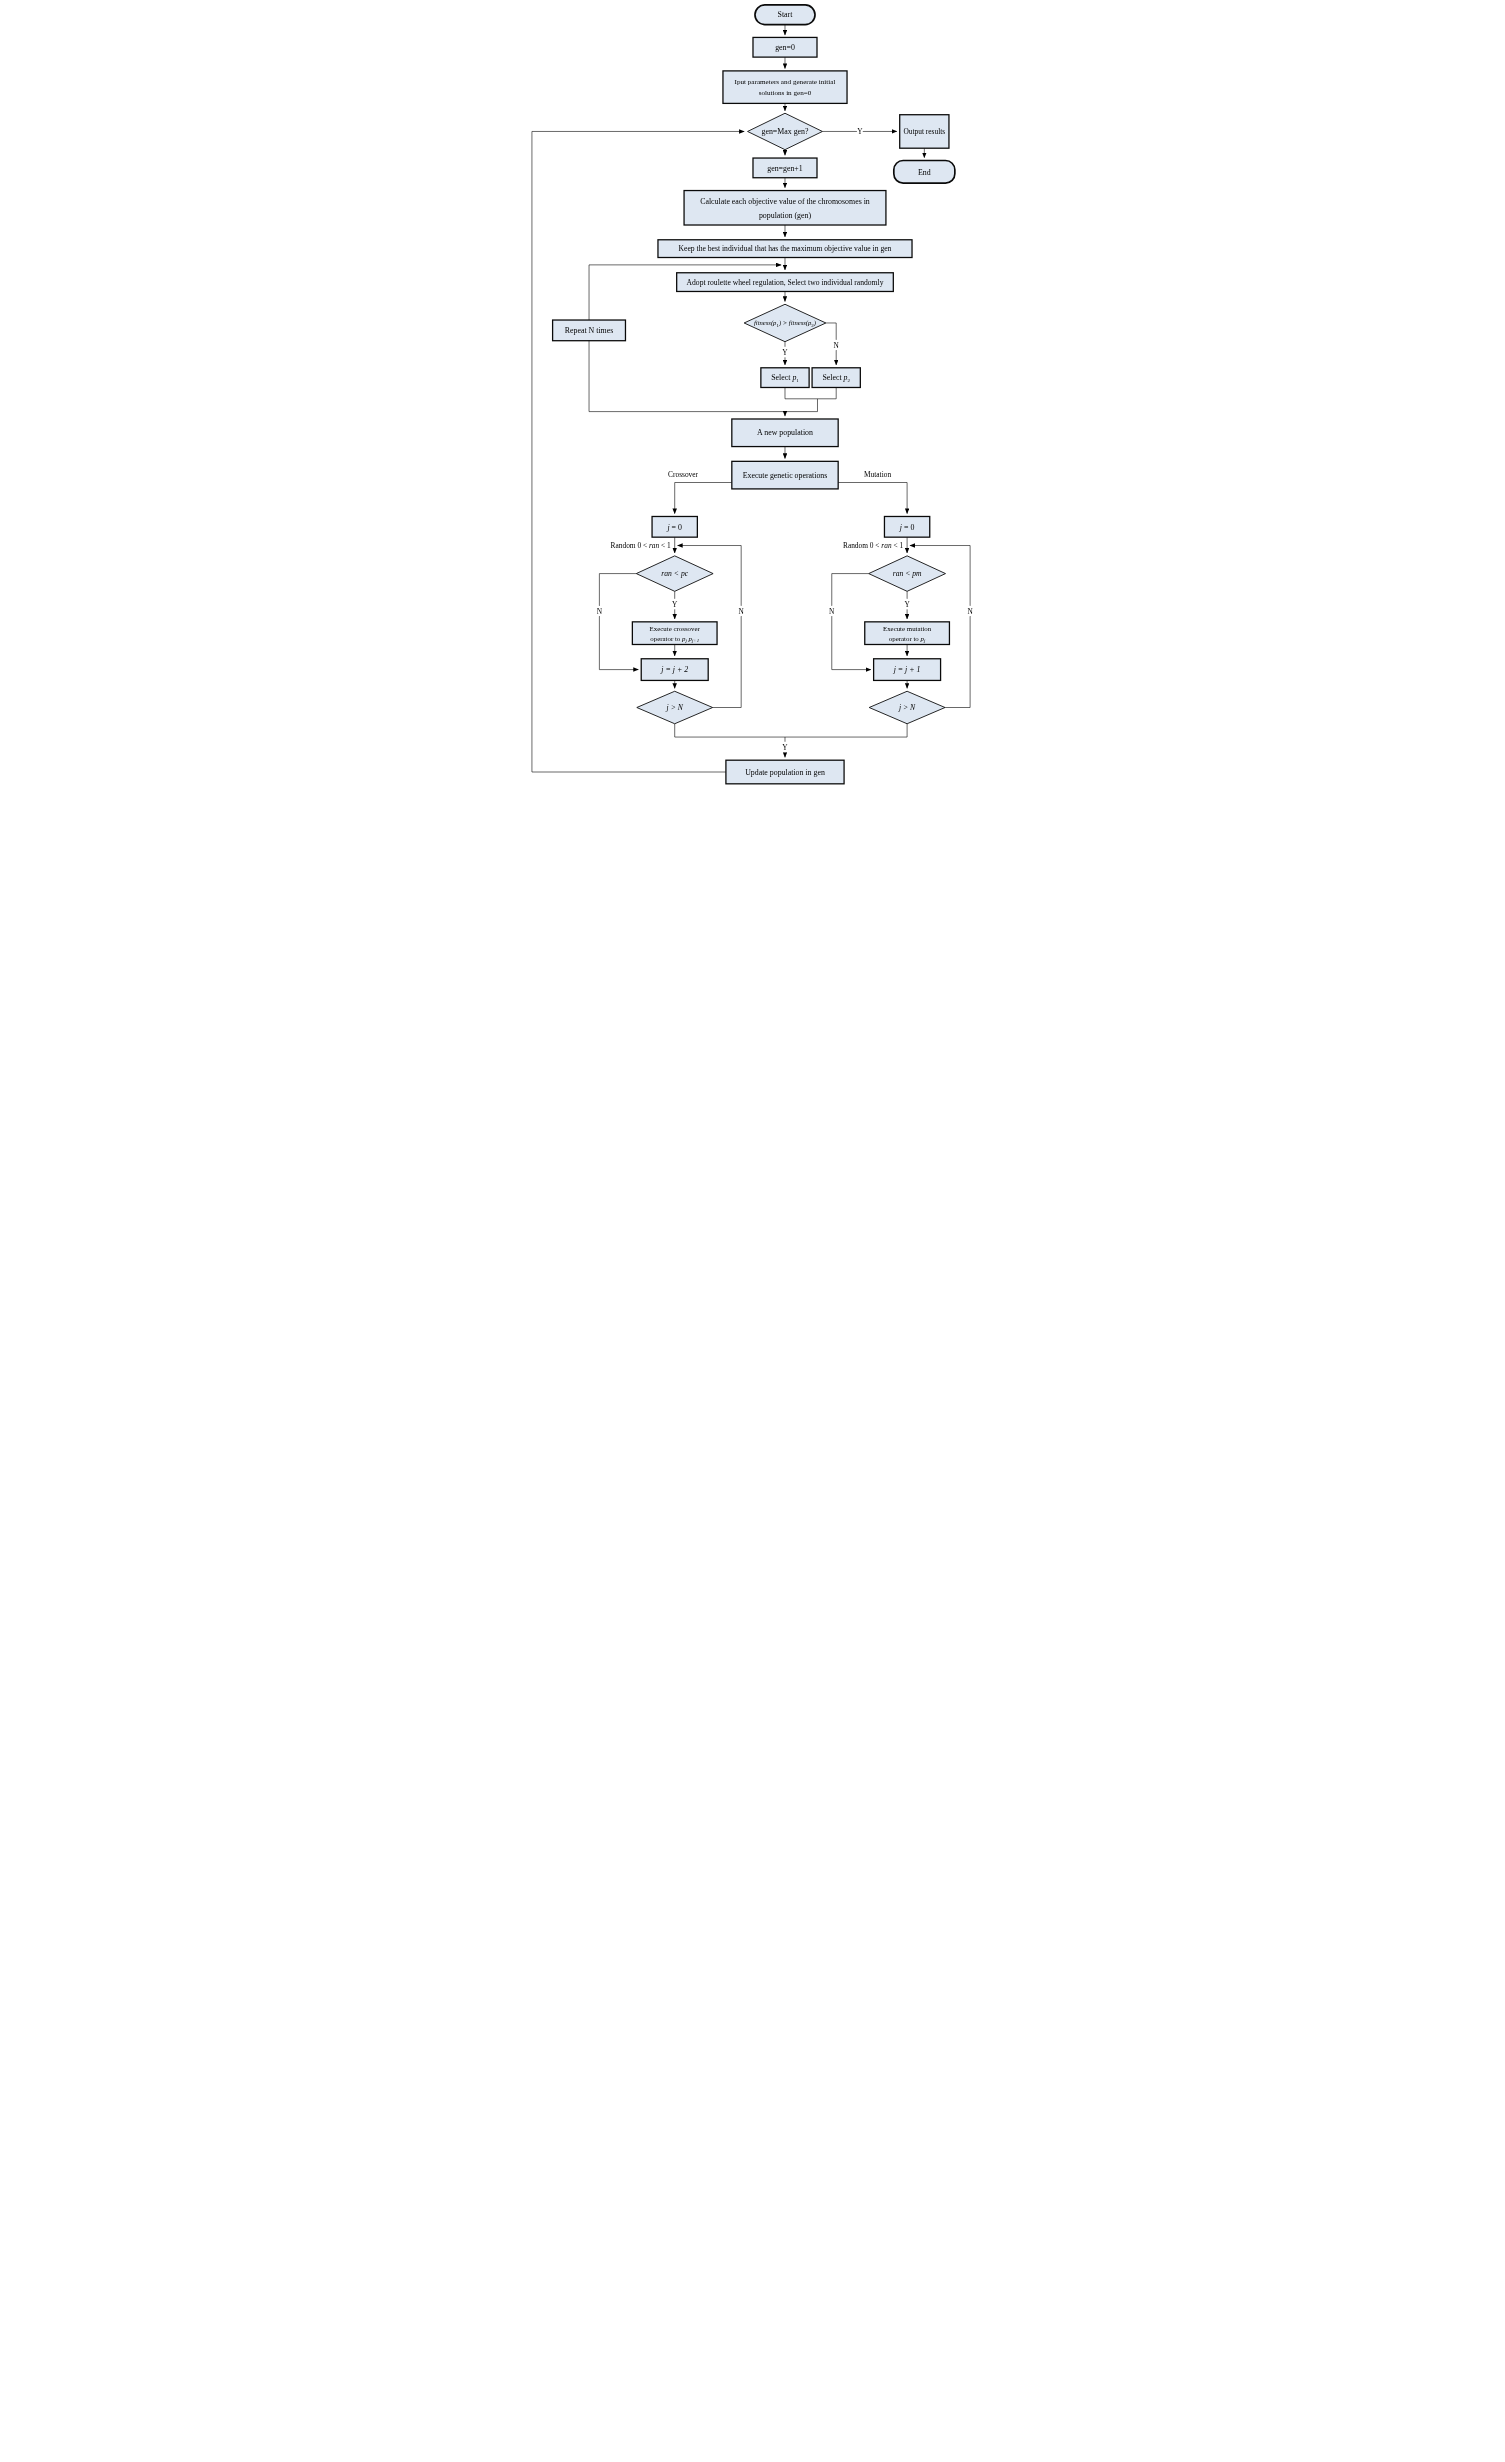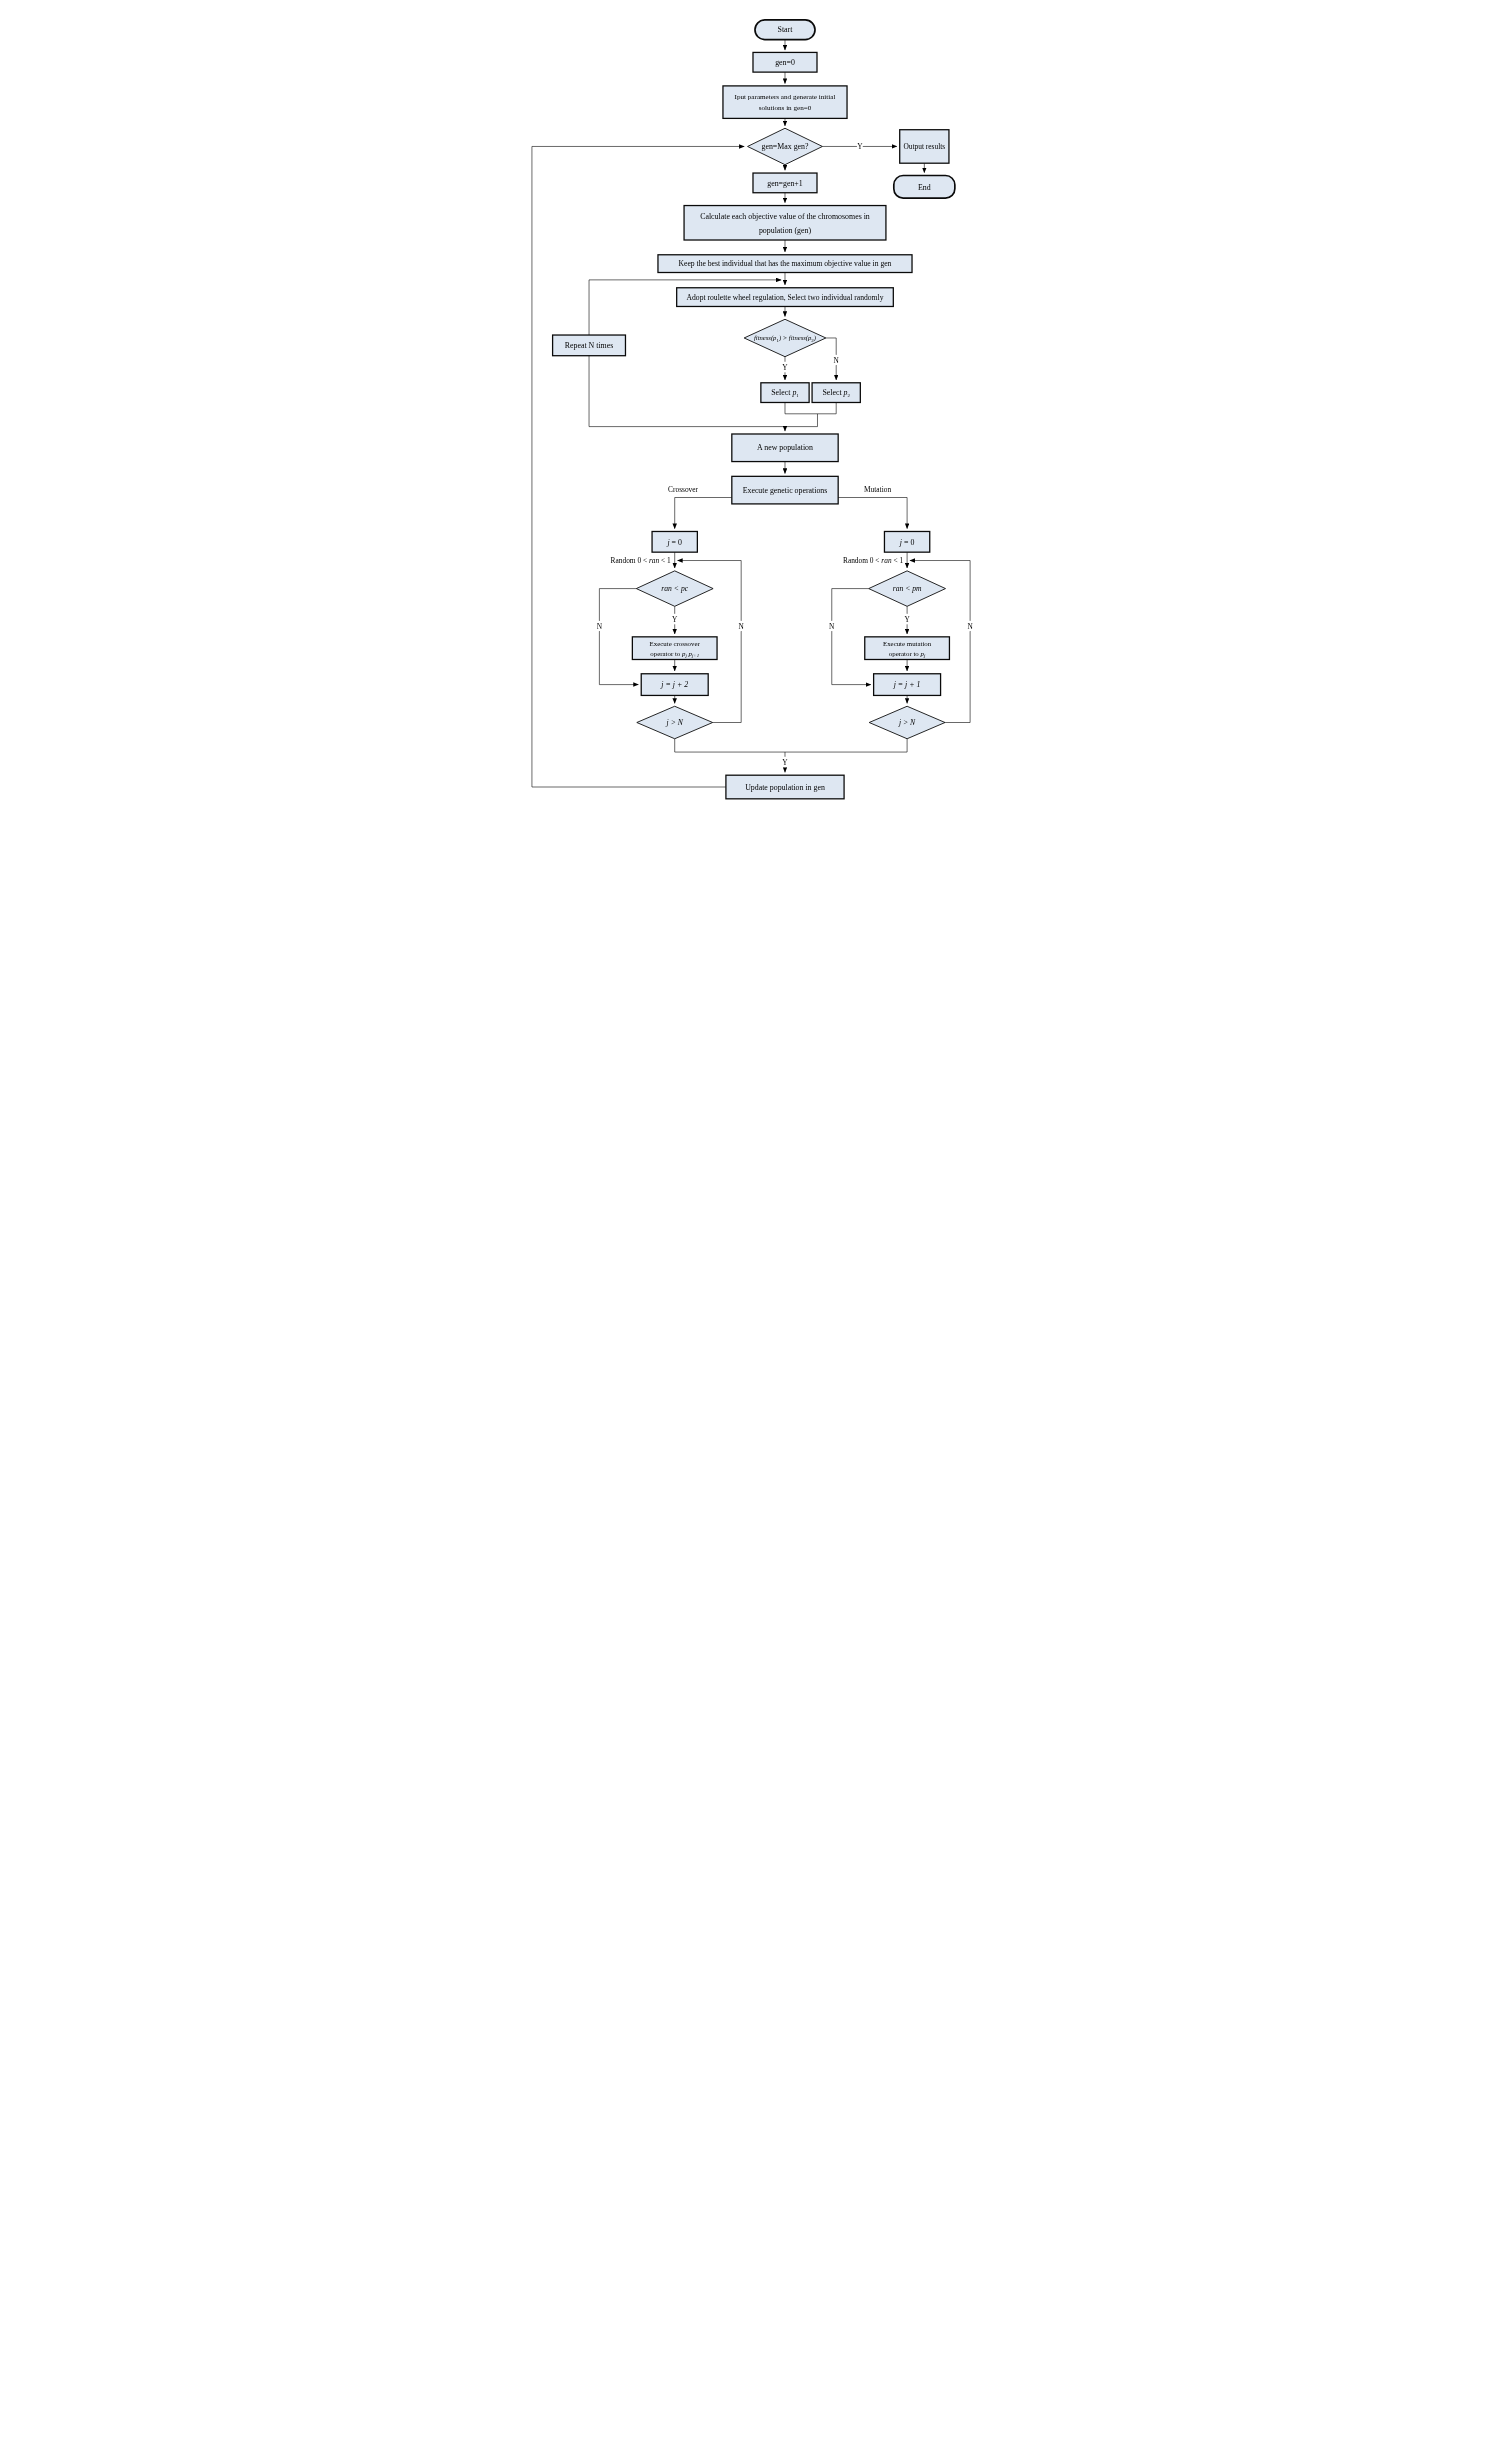--- a/index.html
+++ b/index.html
@@ -3,21 +3,21 @@
 <meta charset="utf-8">
 <style>
   :root{
     --fill:#dee7f2;
     --stroke:#0a0a0a;
     --line:#000000;
     --bg:#ffffff;
   }
   html,body{margin:0;padding:0;background:var(--bg);}
   body{font-family:"Liberation Serif","DejaVu Serif",serif;}
-  .canvas-wrap{width:100%;max-width:451px;margin:15px auto;background:var(--bg);}
+  .canvas-wrap{width:100%;max-width:451px;margin:0 auto;background:var(--bg);}
   svg{display:block;width:100%;height:auto;background:var(--bg);}
   .edge{fill:none;stroke:var(--line);stroke-width:1.2;}
   .shape{fill:var(--fill);stroke:var(--stroke);}
   .box{stroke-width:2.6;}
   .pill{stroke-width:3.4;}
   .dia{stroke-width:1.8;}
   text{fill:#000;font-family:"Liberation Serif","DejaVu Serif",serif;}
   .tc{text-anchor:middle;}
   .te{text-anchor:end;}
   .it{font-style:italic;}

